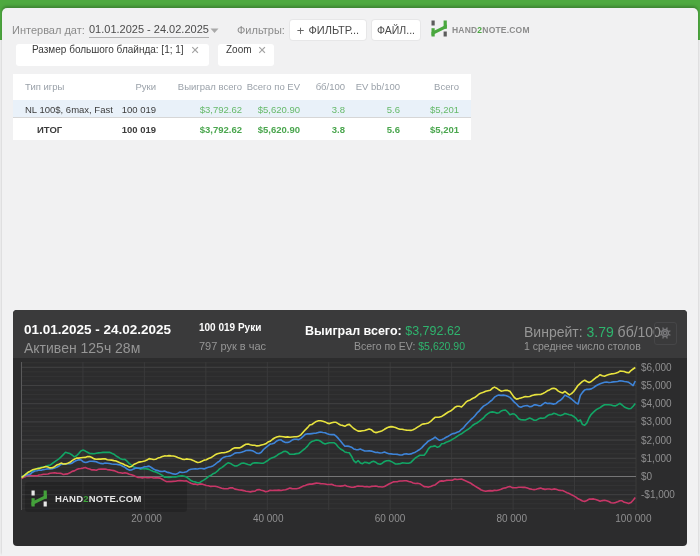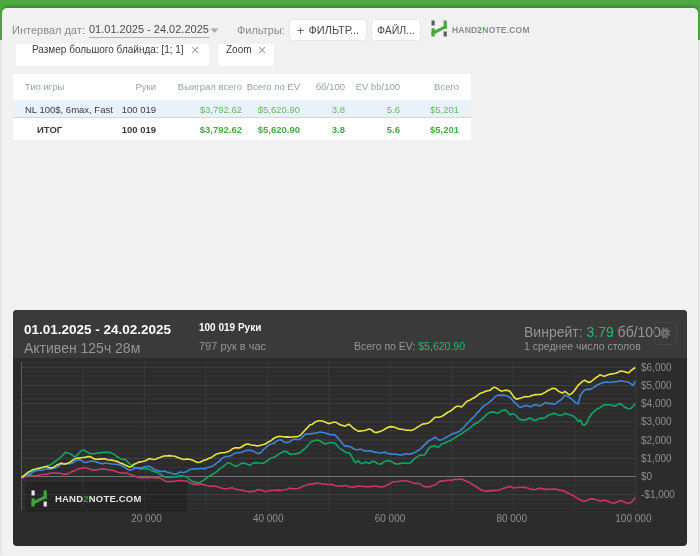--- a/index.html
+++ b/index.html
@@ -77,20 +77,21 @@
   <span class="r g" style="right:12px">$5,201</span>
  </div>
 </div>
 
 <div class="panel">
  <div class="phead"></div>
  <div class="pw" style="position:absolute;left:11px;top:12px;font-size:13.5px;font-weight:bold">01.01.2025 - 24.02.2025</div>
  <div class="pg" style="position:absolute;left:11px;top:30px;font-size:14px">Активен 125ч 28м</div>
  <div class="pw" style="position:absolute;left:186px;top:12px;font-size:10px;font-weight:bold">100 019 Руки</div>
  <div class="pg" style="position:absolute;left:186px;top:30px;font-size:11px">797 рук в час</div>
+ <div style="position:absolute;left:292px;top:14px;font-size:12.5px"><span class="pw" style="font-weight:bold">Выиграл всего: </span><span class="pgreen">$3,792.62</span></div>
  <div style="position:absolute;right:222px;top:30px;font-size:10.5px"><span class="pg">Всего по EV: </span><span class="pgreen">$5,620.90</span></div>
  <div style="position:absolute;left:511px;top:14px;font-size:14px"><span class="pg">Винрейт: </span><span class="pgreen">3.79</span><span class="pg"> бб/100</span></div>
  <div class="pg" style="position:absolute;left:511px;top:30px;font-size:10.5px">1 среднее число столов</div>
  <div style="position:absolute;left:641px;top:12px;width:21px;height:21px;border:1px solid #464648;border-radius:3px"></div>
  <svg style="position:absolute;left:645px;top:16px" width="14" height="14" viewBox="0 0 14 14">
   <g fill="none" stroke="#77777a" stroke-width="1.3">
    <circle cx="7" cy="7" r="1.7"></circle>
    <circle cx="7" cy="7" r="3.4" stroke-width="1.6"></circle>
    <line x1="10.33" y1="8.38" x2="12.45" y2="9.26"></line>
         <line x1="8.38" y1="10.33" x2="9.26" y2="12.45"></line>

